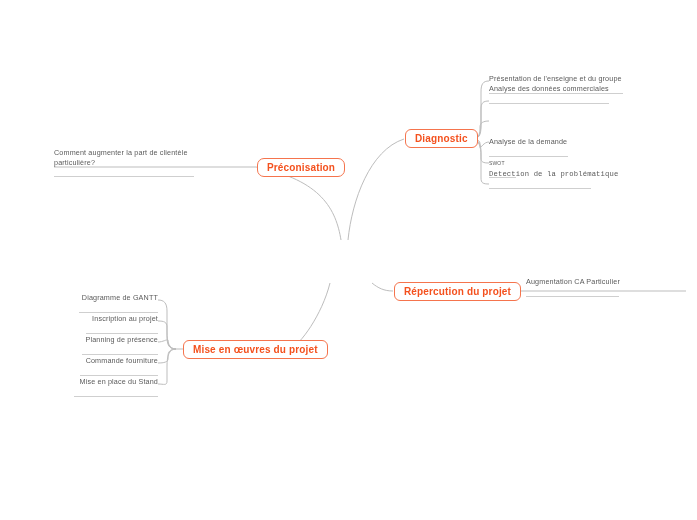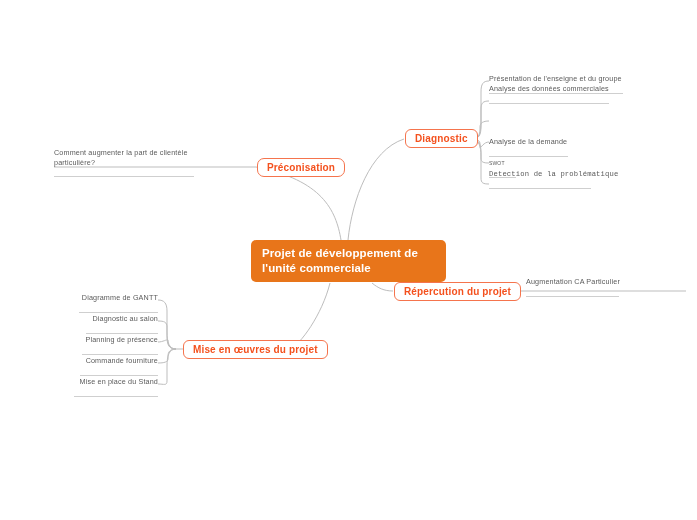--- a/index.html
+++ b/index.html
@@ -117,24 +117,20 @@
       <path d="M 183,349 L 176,349"></path>
       <path d="M 176,349 C 169,349 167,342 167,332 L 167,311 C 167,303 164,300 158,300"></path>
       <path d="M 176,349 C 169,349 167,344 167,337 L 167,327 C 167,322 164,321 158,321"></path>
       <path d="M 176,349 C 170,349 168,346 168,342 L 168,341 C 168,338 164,342 158,342"></path>
       <path d="M 176,349 C 170,349 168,352 168,356 L 168,359 C 168,362 164,363 158,363"></path>
       <path d="M 176,349 C 169,349 167,356 167,366 L 167,381 C 167,386 164,384 158,384"></path>
 
     </g>
   </svg>
 
-  <div class="root-node">
-    <div>Projet de développement de</div>
-    <div>l'unité commerciale</div>
-  </div>
 
   <div class="branch-node" style="left:405px; top:129px;">
     <span>Diagnostic</span>
   </div>
 
   <div class="branch-node" style="left:257px; top:158px;border-radius:7px;">
     <span>Préconisation</span>
   </div>
 
   <div class="branch-node" style="left:394px; top:282px;">
@@ -155,21 +151,21 @@
   <div class="leaf right smallcaps" style="left:489px; top:158px; width:27px;">SWOT</div>
 
   <div class="leaf right" style="left:489px; top:169px; width:102px;font-family:Liberation Mono, monospace;">Detection de la problématique</div>
 
   <div class="leaf left two-line" style="left:54px; top:148px; width:140px; text-align:left;">Comment augmenter la part de clientèle particulière?</div>
 
   <div class="leaf right" style="left:526px; top:277px; width:93px;">Augmentation CA Particulier</div>
 
   <div class="leaf left" style="left:79px; top:293px; width:79px;">Diagramme de GANTT</div>
 
-  <div class="leaf left" style="left:86px; top:314px; width:72px;">Diagnostic au salon</div>
+  <div class="leaf left" style="left:86px; top:314px; width:72px;">Inscription au projet</div>
 
   <div class="leaf left" style="left:82px; top:335px; width:76px;">Planning de présence</div>
 
   <div class="leaf left" style="left:80px; top:356px; width:78px;">Commande fourniture</div>
 
   <div class="leaf left" style="left:74px; top:377px; width:84px;">Mise en place du Stand</div>
 
 </div>
 
 </body></html>

